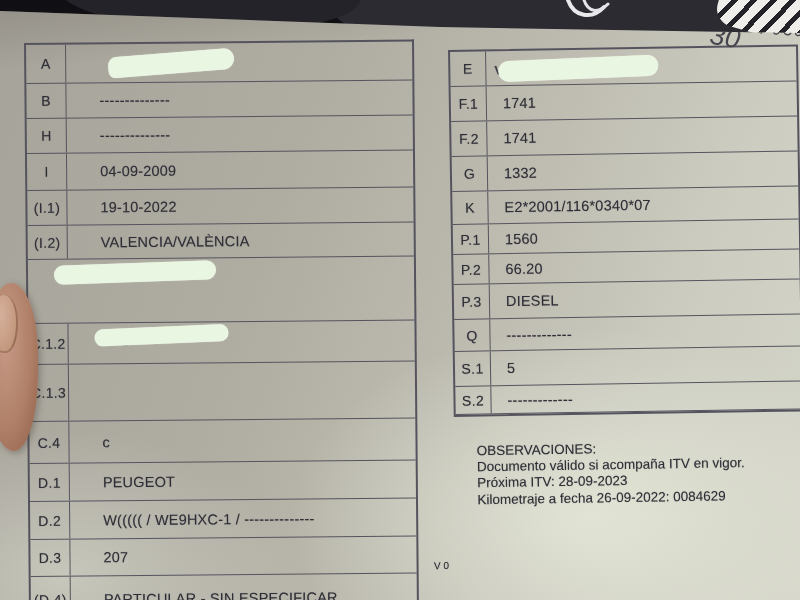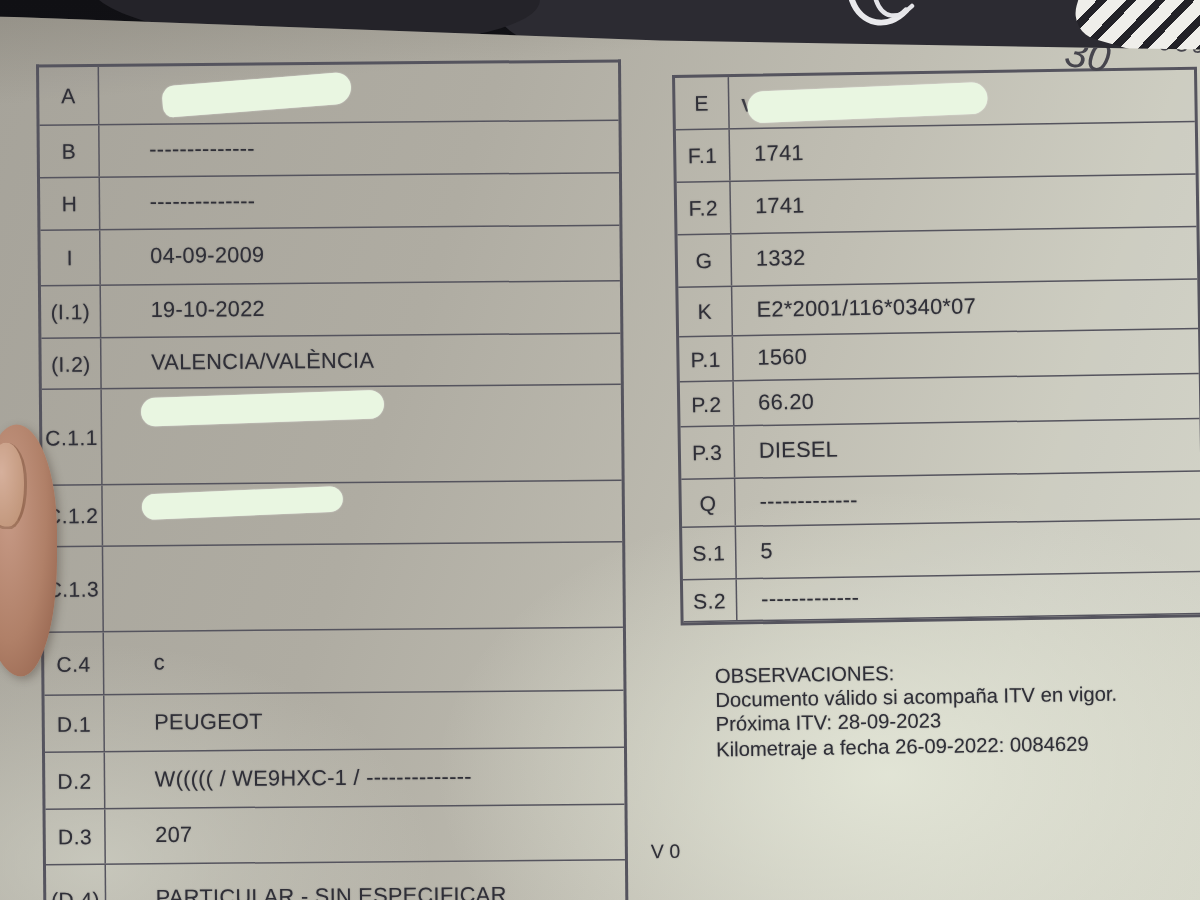--- a/index.html
+++ b/index.html
@@ -81,21 +81,21 @@
   .frag-c11{left:44px;top:13px;}
   .frag-c12{left:44px;top:12px;}
   .frag-e{left:8px;top:12px;font-size:12px;}
   
   .observaciones{
     position:absolute;left:477px;top:441px;width:290px;
     transform:rotate(-0.9deg);font-size:13.5px;line-height:16.2px;
     text-shadow:0 0 1px rgba(47,47,55,0.40);
   }
   .v0{
-    position:absolute;left:434px;top:560px;font-size:13px;
+    position:absolute;left:434px;top:560px;font-size:10px;
     transform:rotate(-1deg);text-shadow:0 0 1px rgba(47,47,55,0.4);
   }
   .hand{position:absolute;color:#46454d;font-style:italic;z-index:3;}
   .hand-30{left:710px;top:22px;font-size:27px;transform:rotate(9deg);}
   .hand-code{left:760px;top:21px;font-size:16px;letter-spacing:2px;transform:rotate(4deg);}
   
   .finger{
     position:absolute;left:-12px;top:283px;width:50px;height:168px;z-index:5;
     background:radial-gradient(ellipse at 35% 35%,#c79a86 0%,#b08068 55%,#96654f 90%);
     border-radius:46% 54% 48% 52% / 34% 42% 46% 40%;
@@ -146,21 +146,20 @@
     </div>
     <div class="row" style="height:35px">
       <div class="cell label">(I.1)</div>
       <div class="cell value">19-10-2022</div>
     </div>
     <div class="row" style="height:34px">
       <div class="cell label">(I.2)</div>
       <div class="cell value">VALENCIA/VALÈNCIA</div>
     </div>
     <div class="row" style="height:64px">
-      <div class="cell label">C.1.1</div>
       <div class="cell value top-align">
         <span class="frag frag-c11">JU</span>
         <span class="blob blob-c11"></span>
       </div>
     </div>
     <div class="row" style="height:41px">
       <div class="cell label">C.1.2</div>
       <div class="cell value top-align">
         <span class="frag frag-c12">LLI</span>
         <span class="blob blob-c12"></span>

